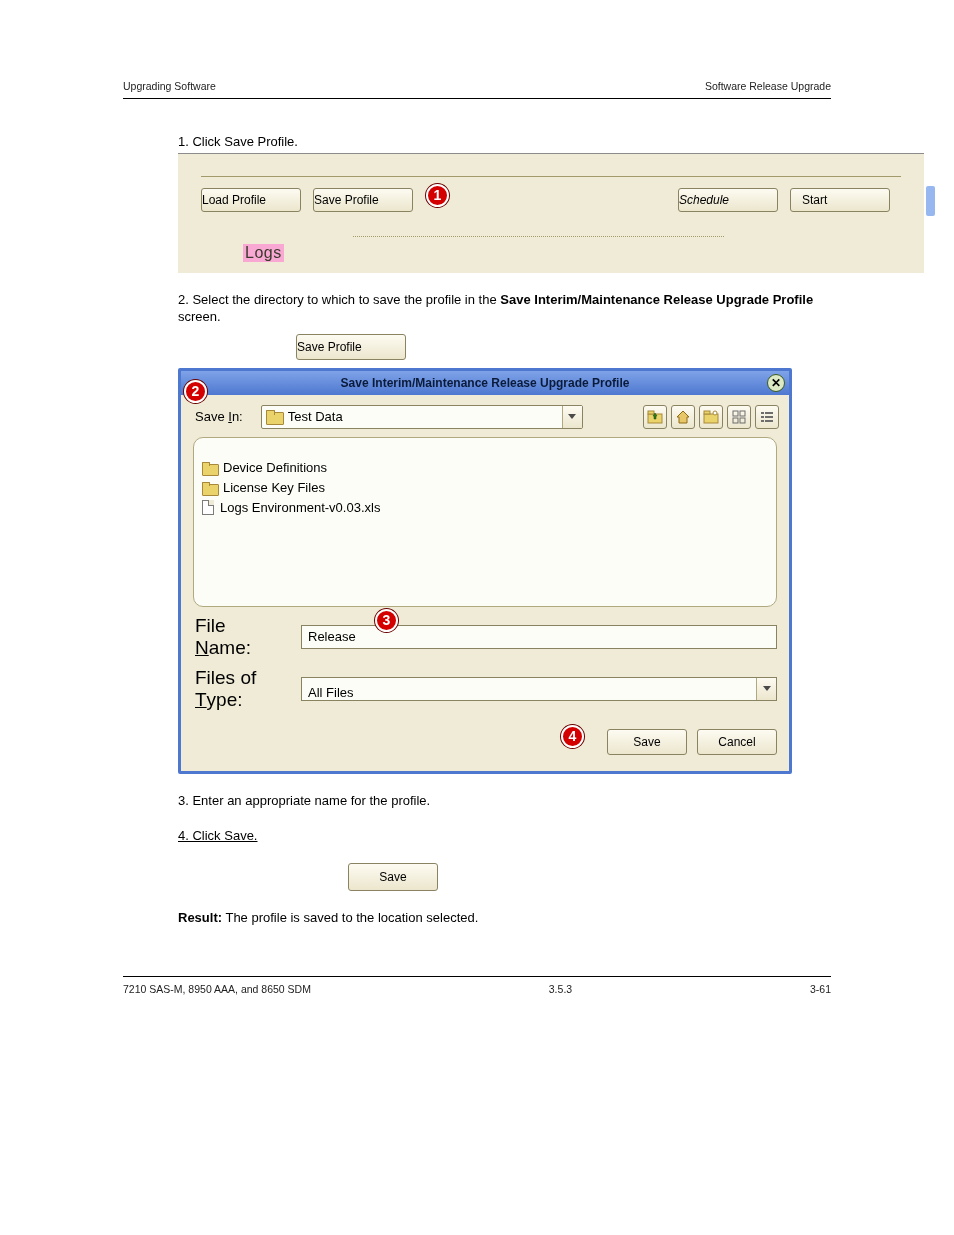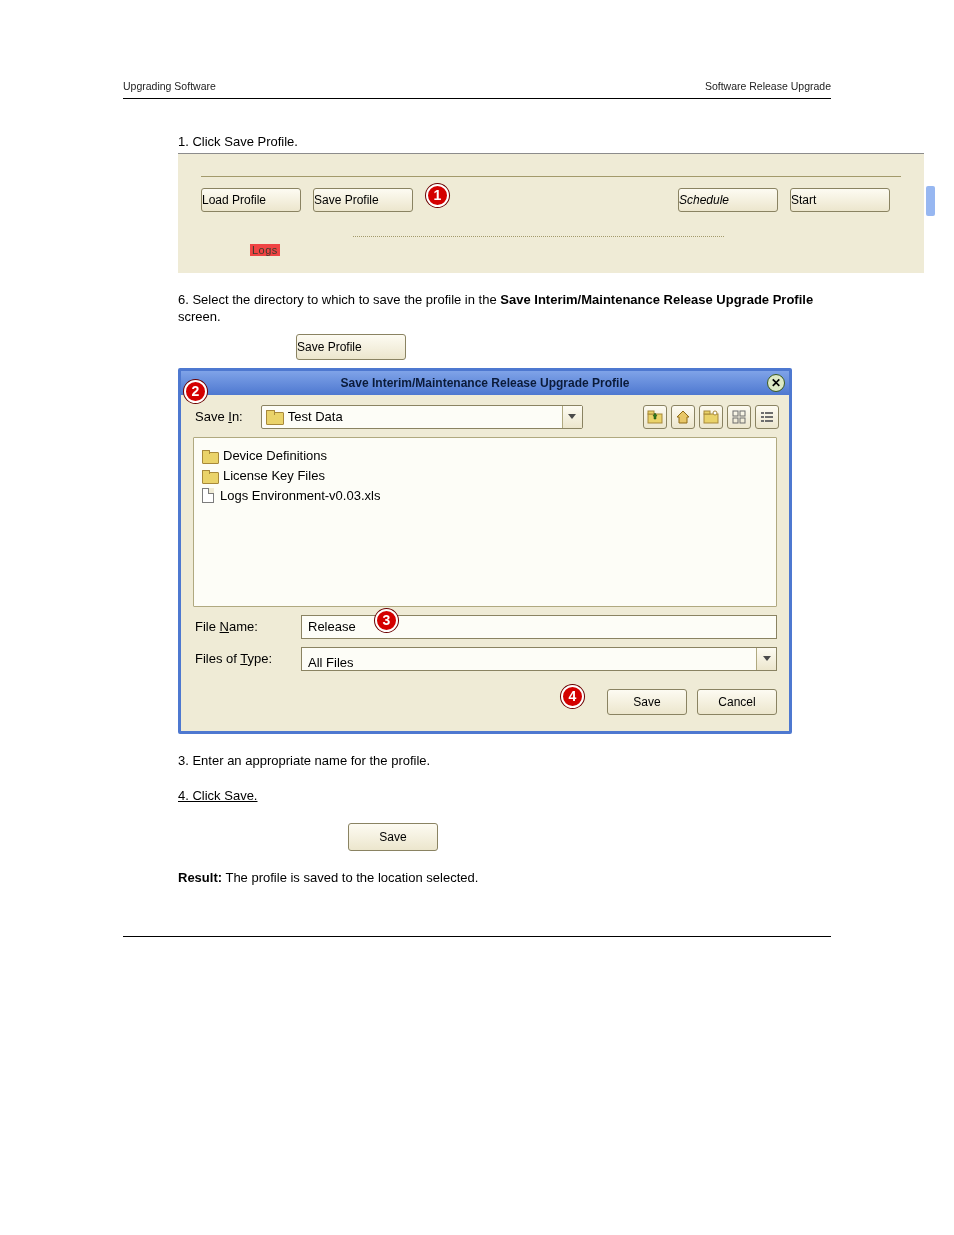--- a/index.html
+++ b/index.html
@@ -51,32 +51,32 @@
     border: 1px solid #8A8362;
     border-radius: 3px;
     font-size: 12px;
     color: #000;
     line-height: 22px;
     cursor: pointer;
   }
   .btn-load   { left: 23px;  top: 34px; width: 100px; }
   .btn-savep  { left: 135px; top: 34px; width: 100px; }
   .btn-sched  { left: 500px; top: 34px; width: 100px; font-style: italic; }
-  .btn-start  { left: 612px; top: 34px; width: 100px; }
+  .btn-start  { left: 612px; top: 34px; width: 100px; padding-left: 11px; }
   .dotted-line {
     position: absolute;
     left: 175px; right: 200px; top: 82px;
     border-top: 1px dotted #A39A6B;
   }
   .logs-label {
     position: absolute;
-    left: 72px; top: 90px;
-    font-size: 11px;
+    left: 65px; top: 90px;
+    font-size: 16px;
     color: #3A3A2C;
-    background: #ef4444;
+    background: #f9a8d4;
     padding: 0 2px;
     letter-spacing: 0.5px;
   }
   .right-notch {
     position: absolute;
     right: -11px; top: 0;
     width: 9px; height: 118px;
     background: #fff;
   }
   .blue-tab {
@@ -186,22 +186,22 @@
     border-radius: 3px;
     background: linear-gradient(#FDFBF2,#ECE6CD);
     display: flex; align-items:center; justify-content:center;
     cursor: pointer;
   }
   .file-pane {
     margin: 0 12px;
     height: 170px;
     background: #FDFDF7;
     border: 1px solid #B0A980;
-    border-radius: 1px;
-    padding: 8px 8px;
+    border-radius: 10px;
+    padding: 20px 8px;
   }
   .file-item {
     display: flex; align-items: center; gap: 6px;
     height: 20px; font-size: 13px;
     cursor: pointer;
   }
   .icon-folder {
     width: 15px; height: 12px; position: relative;
   }
   .icon-folder::before{
@@ -222,21 +222,21 @@
     content:""; position:absolute; right:-1px; top:-1px;
     width:5px; height:5px; background:#EFEBD6;
     border-left:1px solid #7C7C7C; border-bottom:1px solid #7C7C7C;
   }
   .form-row {
     display:flex; align-items:center;
     padding: 8px 12px 0 14px;
     gap: 16px;
   }
   .form-row:last-of-type { padding-top: 6px; }
-  .field-label { width: 90px; font-size: 13px; }
+  .field-label { width: 90px; font-size: 19px; }
   .text-input {
     flex: 1;
     height: 24px;
     border: 1px solid #8A8362;
     background: #FDFDF7;
     font-size: 13px;
     padding: 0 6px;
   }
   .select-input {
     flex:1;
@@ -345,21 +345,21 @@
       <div class="btn btn-start">Start</div>
       <div class="dotted-line"></div>
       <div class="logs-label">Logs</div>
       <div class="right-notch"></div>
       <div class="blue-tab"></div>
       <div class="callout" style="left:248px; top:30px;">1</div>
     </div>
   </div>
 
   <div class="step-text step-text-2">
-    <span>6. Select the directory to which to save the profile in the </span><b>Save Interim/Maintenance Release Upgrade Profile</b><span> screen.</span>
+    <span>2. Select the directory to which to save the profile in the </span><b>Save Interim/Maintenance Release Upgrade Profile</b><span> screen.</span>
   </div>
 
   <div class="save-profile-figure">
     <div class="btn btn-savep-lone">Save Profile</div>
   </div>
 
   <div class="dialog-wrap" style="margin-top:8px;">
     <div class="callout" style="left:6px; top:12px;">2</div>
     <div class="dialog">
       <div class="titlebar">
@@ -470,14 +470,19 @@
 
   <div class="save-lone-wrap">
     <div class="save-lone">Save</div>
   </div>
 
   <div class="step-text step-text-5">
     <b>Result:</b><span> The profile is saved to the location selected.</span>
   </div>
 
   <hr class="hr-bottom">
+  <div class="footer">
+    <div class="c1">7210 SAS-M, 8950 AAA, and 8650 SDM</div>
+    <div class="c2">3.5.3</div>
+    <div class="c3">3-61</div>
+  </div>
 
 </div>
 
 </body></html>

